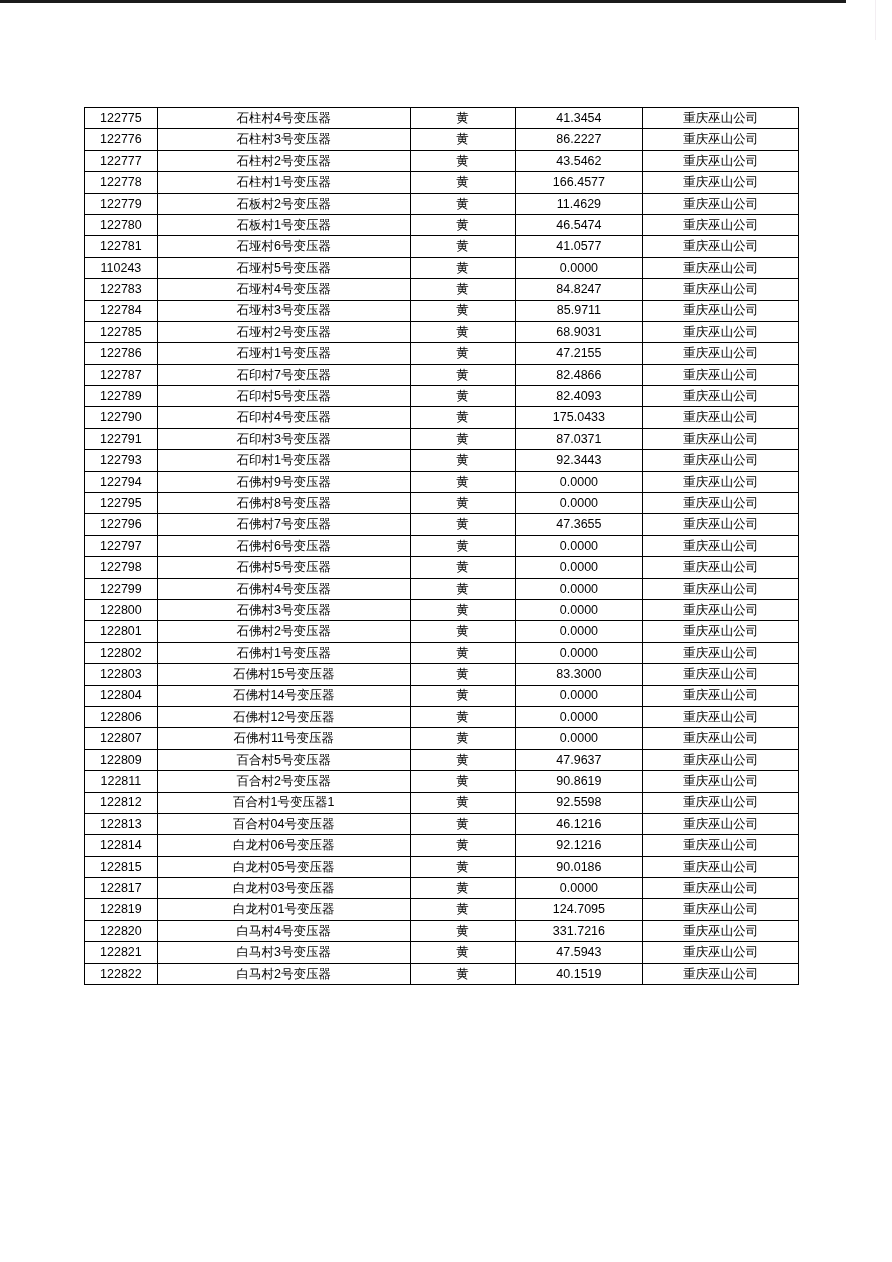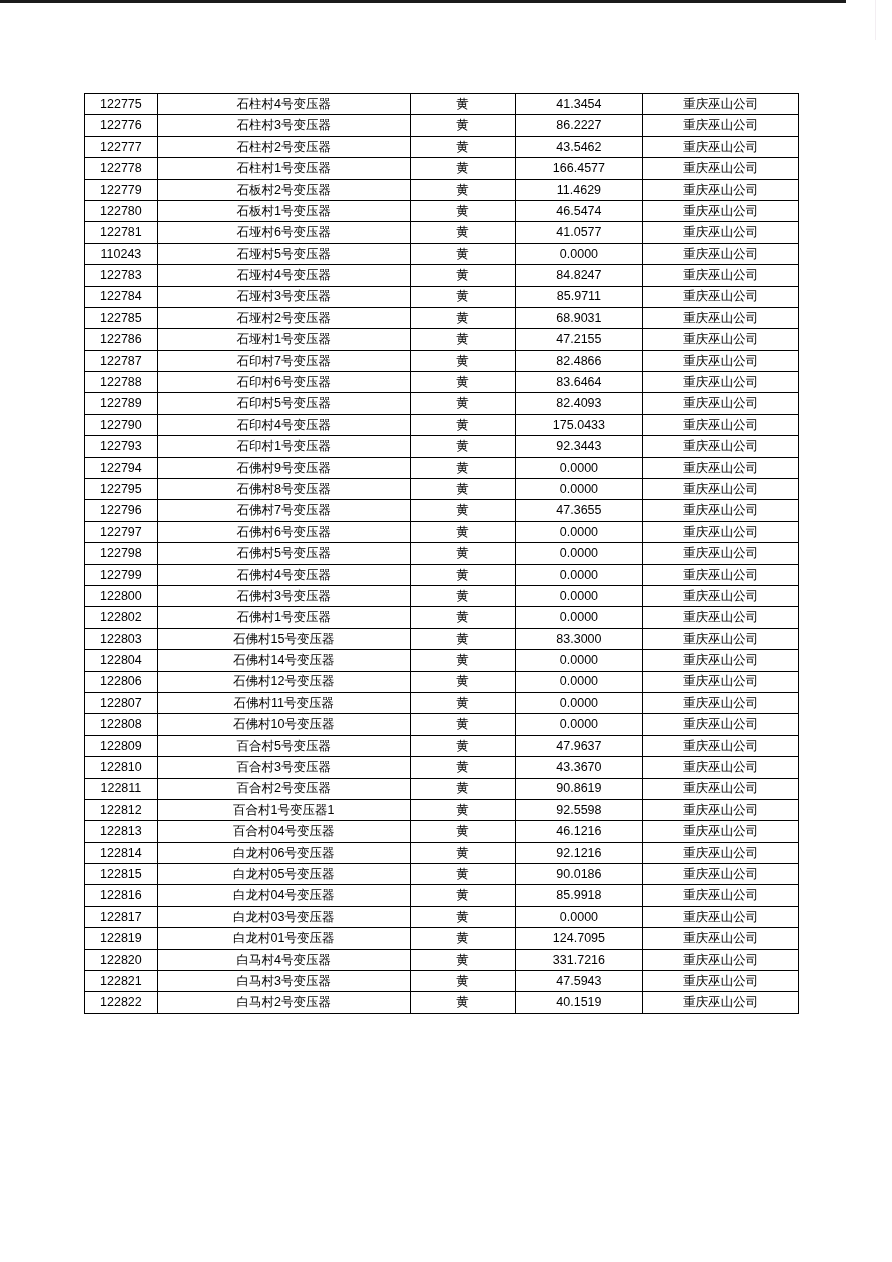--- a/index.html
+++ b/index.html
@@ -27,21 +27,21 @@
     position: absolute;
     top: 0;
     right: 16px;
     width: 1px;
     height: 40px;
     background: #f3eef2;
   }
   .table-wrap {
     position: absolute;
     left: 84px;
-    top: 93px;
+    top: 107px;
     width: 715px;
   }
   table.data-table {
     border-collapse: collapse;
     table-layout: fixed;
     width: 100%;
     border: 1.5px solid #000000;
   }
   table.data-table td {
     border: 1px solid #000000;
@@ -169,44 +169,44 @@
   </tr>
 
   <tr>
     <td>122787</td>
     <td>石印村7号变压器</td>
     <td>黄</td>
     <td>82.4866</td>
     <td>重庆巫山公司</td>
   </tr>
 
-  <tr>
-    <td>122788</td>
-    <td>石印村6号变压器</td>
-    <td>黄</td>
-    <td>83.6464</td>
-    <td>重庆巫山公司</td>
-  </tr>
 
   <tr>
     <td>122789</td>
     <td>石印村5号变压器</td>
     <td>黄</td>
     <td>82.4093</td>
     <td>重庆巫山公司</td>
   </tr>
 
   <tr>
     <td>122790</td>
     <td>石印村4号变压器</td>
     <td>黄</td>
     <td>175.0433</td>
     <td>重庆巫山公司</td>
   </tr>
 
+  <tr>
+    <td>122791</td>
+    <td>石印村3号变压器</td>
+    <td>黄</td>
+    <td>87.0371</td>
+    <td>重庆巫山公司</td>
+  </tr>
 
 
   <tr>
     <td>122793</td>
     <td>石印村1号变压器</td>
     <td>黄</td>
     <td>92.3443</td>
     <td>重庆巫山公司</td>
   </tr>
 
@@ -259,20 +259,27 @@
   </tr>
 
   <tr>
     <td>122800</td>
     <td>石佛村3号变压器</td>
     <td>黄</td>
     <td>0.0000</td>
     <td>重庆巫山公司</td>
   </tr>
 
+  <tr>
+    <td>122801</td>
+    <td>石佛村2号变压器</td>
+    <td>黄</td>
+    <td>0.0000</td>
+    <td>重庆巫山公司</td>
+  </tr>
 
   <tr>
     <td>122802</td>
     <td>石佛村1号变压器</td>
     <td>黄</td>
     <td>0.0000</td>
     <td>重庆巫山公司</td>
   </tr>
 
   <tr>
@@ -301,43 +308,29 @@
   </tr>
 
   <tr>
     <td>122807</td>
     <td>石佛村11号变压器</td>
     <td>黄</td>
     <td>0.0000</td>
     <td>重庆巫山公司</td>
   </tr>
 
-  <tr>
-    <td>122808</td>
-    <td>石佛村10号变压器</td>
-    <td>黄</td>
-    <td>0.0000</td>
-    <td>重庆巫山公司</td>
-  </tr>
 
   <tr>
     <td>122809</td>
     <td>百合村5号变压器</td>
     <td>黄</td>
     <td>47.9637</td>
     <td>重庆巫山公司</td>
   </tr>
 
-  <tr>
-    <td>122810</td>
-    <td>百合村3号变压器</td>
-    <td>黄</td>
-    <td>43.3670</td>
-    <td>重庆巫山公司</td>
-  </tr>
 
   <tr>
     <td>122811</td>
     <td>百合村2号变压器</td>
     <td>黄</td>
     <td>90.8619</td>
     <td>重庆巫山公司</td>
   </tr>
 
   <tr>
@@ -365,27 +358,20 @@
   </tr>
 
   <tr>
     <td>122815</td>
     <td>白龙村05号变压器</td>
     <td>黄</td>
     <td>90.0186</td>
     <td>重庆巫山公司</td>
   </tr>
 
-  <tr>
-    <td>122816</td>
-    <td>白龙村04号变压器</td>
-    <td>黄</td>
-    <td>85.9918</td>
-    <td>重庆巫山公司</td>
-  </tr>
 
   <tr>
     <td>122817</td>
     <td>白龙村03号变压器</td>
     <td>黄</td>
     <td>0.0000</td>
     <td>重庆巫山公司</td>
   </tr>
 
 

